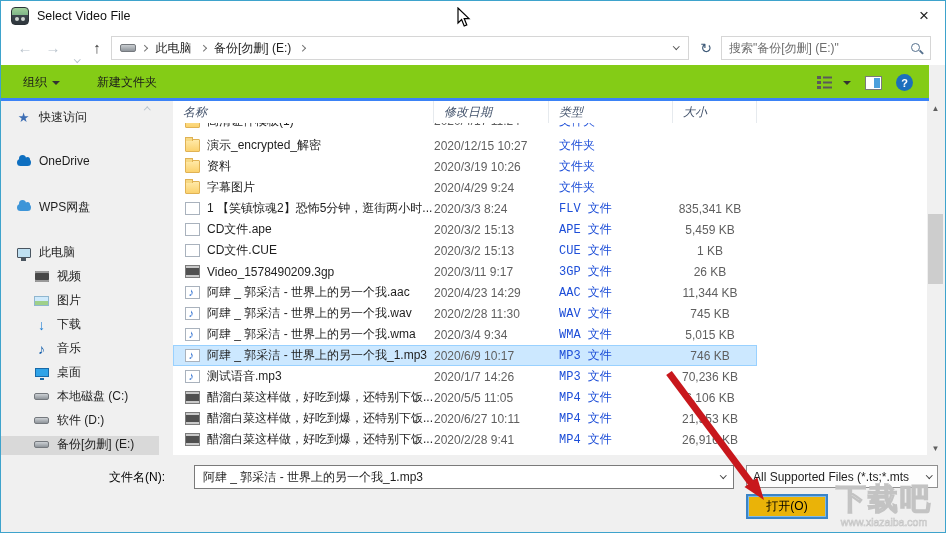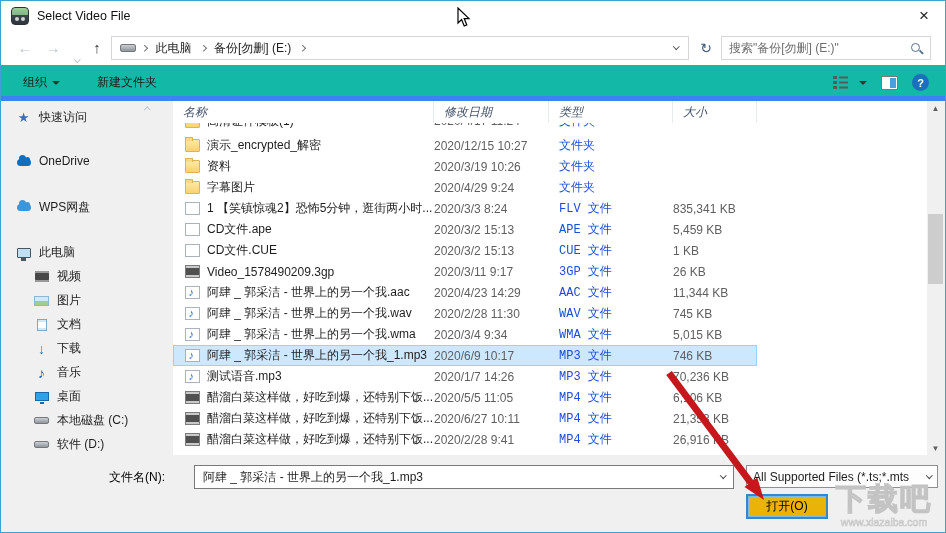--- a/index.html
+++ b/index.html
@@ -51,22 +51,22 @@
   .searchbox { position:absolute; left:720px; top:5px; width:210px; height:24px; background:#fff;
                border:1px solid #d6d6d6; display:flex; align-items:center; padding:0 7px; }
   .search-text { color:#6e6e6e; flex:1; white-space:nowrap; overflow:hidden; }
   .mag { position:relative; width:13px; height:13px; flex:none; }
   .mag::before { content:""; position:absolute; left:1px; top:1px; width:7px; height:7px;
                  border:1.6px solid #56718e; border-radius:50%; }
   .mag::after { content:""; position:absolute; left:9px; top:9px; width:4.5px; height:1.7px;
                 background:#56718e; transform:rotate(45deg); }
 
   
-  .toolbar { position:absolute; top:64px; left:0; right:0; height:36px; background:#14b8a6;
-             border-bottom:5px solid #3b82f6; }
+  .toolbar { position:absolute; top:64px; left:0; right:16px; height:36px; background:#84cc16;
+             border-bottom:3px solid #3b82f6; }
   .tb-item { position:absolute; top:0; height:35px; line-height:35px; color:#1b1b1b; cursor:default; }
   .caret { display:inline-block; width:0; height:0; border-left:4px solid transparent;
            border-right:4px solid transparent; border-top:4.5px solid #333; vertical-align:middle; margin-left:5px; }
   .tb-right { position:absolute; right:16px; top:0; height:35px; display:flex; align-items:center; gap:14px; }
 
   
   .sidebar { position:absolute; top:100px; left:0; width:172px; height:360px; overflow:hidden; }
   .side-scroll-up { position:absolute; right:24px; top:4px; }
   .side-scroll-down { position:absolute; right:24px; bottom:4px; }
   .side-items { position:absolute; top:8px; left:0; right:14px; }
@@ -110,21 +110,21 @@
   .hc-size { width:84px; }
   .hc-fill { flex:1; border-right:none; }
   .rows { width:584px; }
   .row { display:flex; align-items:center; height:21px; cursor:default; }
   .row.selected { background:#cce8ff; outline:1px solid #99d1ff; outline-offset:-1px; }
   .row.clipped { height:12px; overflow:hidden; }
   .row.clipped > * { transform:translateY(-8px); }
   .cell-name { width:261px; display:flex; align-items:center; padding-left:12px; white-space:nowrap; overflow:hidden; }
   .cell-date { width:115px; color:#5f5f5f; white-space:nowrap; }
   .cell-type { width:124px; color:#1d4ed8; padding-left:10px; white-space:nowrap;font-family:Liberation Mono, monospace; }
-  .cell-size { width:84px; color:#5f5f5f; text-align:left; padding-right:10px; white-space:nowrap; }
+  .cell-size { width:84px; color:#5f5f5f; text-align:center; padding-right:10px; white-space:nowrap; }
   .fi { width:15px; height:13px; margin-right:7px; flex:none; position:relative; }
   .fi[data-icon="folder"] { background:linear-gradient(#ffe9a8,#fbd26e); border:1px solid #e0b254; border-radius:1px; }
   .fi[data-icon="folder"]::before { content:""; position:absolute; left:-1px; top:-3px; width:6px; height:3px;
       background:#f7d984; border:1px solid #e0b254; border-bottom:none; }
   .fi[data-icon="file"] { background:#fff; border:1px solid #a9b2bd; }
   .fi[data-icon="audio"] { background:#fff; border:1px solid #a9b2bd; }
   .fi[data-icon="audio"]::after { content:"♪"; position:absolute; left:2.5px; top:-1px; font-size:11px; color:#2e6fd0; }
   .fi[data-icon="film"] { background:#505050; border:1px solid #7c7c7c;
       box-shadow:inset 0 2px 0 #c9c9c9, inset 0 -2px 0 #c9c9c9; }
 
@@ -274,28 +274,20 @@
 
         <div class="side-item indent-2">
           <span class="si icon-slot" data-icon="pictures">
 
             <span class="picshape"></span>
 
           </span>
           <span>图片</span>
         </div>
 
-        <div class="side-item indent-2">
-          <span class="si icon-slot" data-icon="documents">
-
-            <span class="docshape"></span>
-
-          </span>
-          <span>文档</span>
-        </div>
 
         <div class="side-item indent-2">
           <span class="si icon-slot" data-icon="downloads">
             
             
             
           </span>
           <span>下载</span>
         </div>
 

